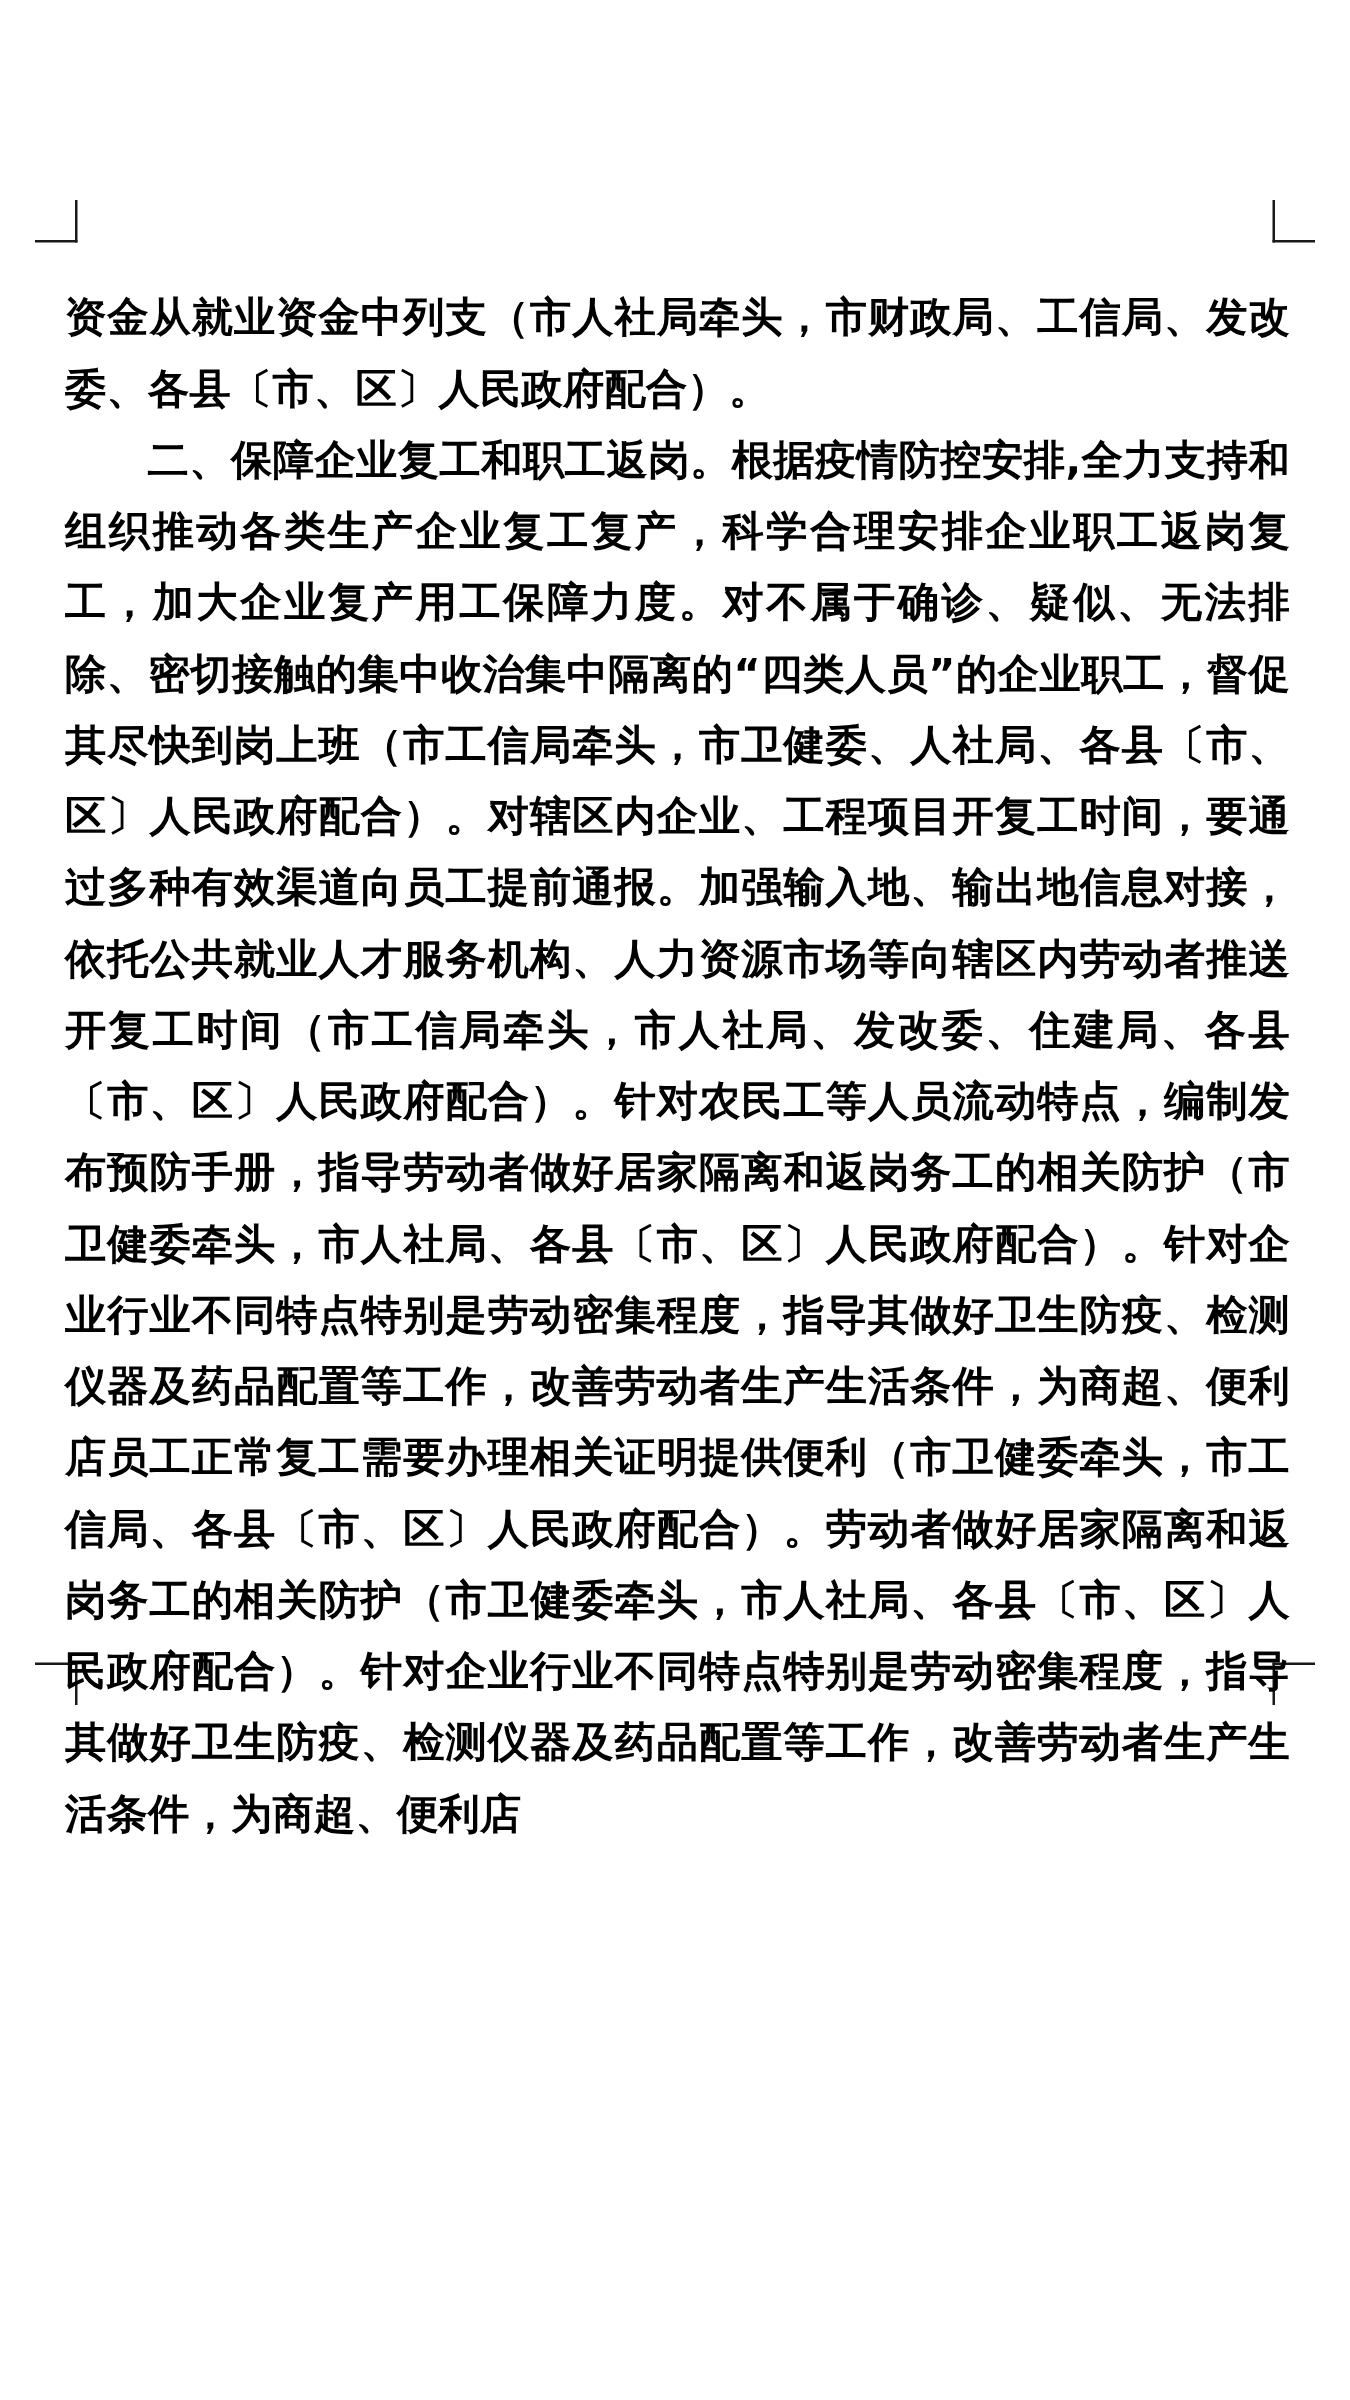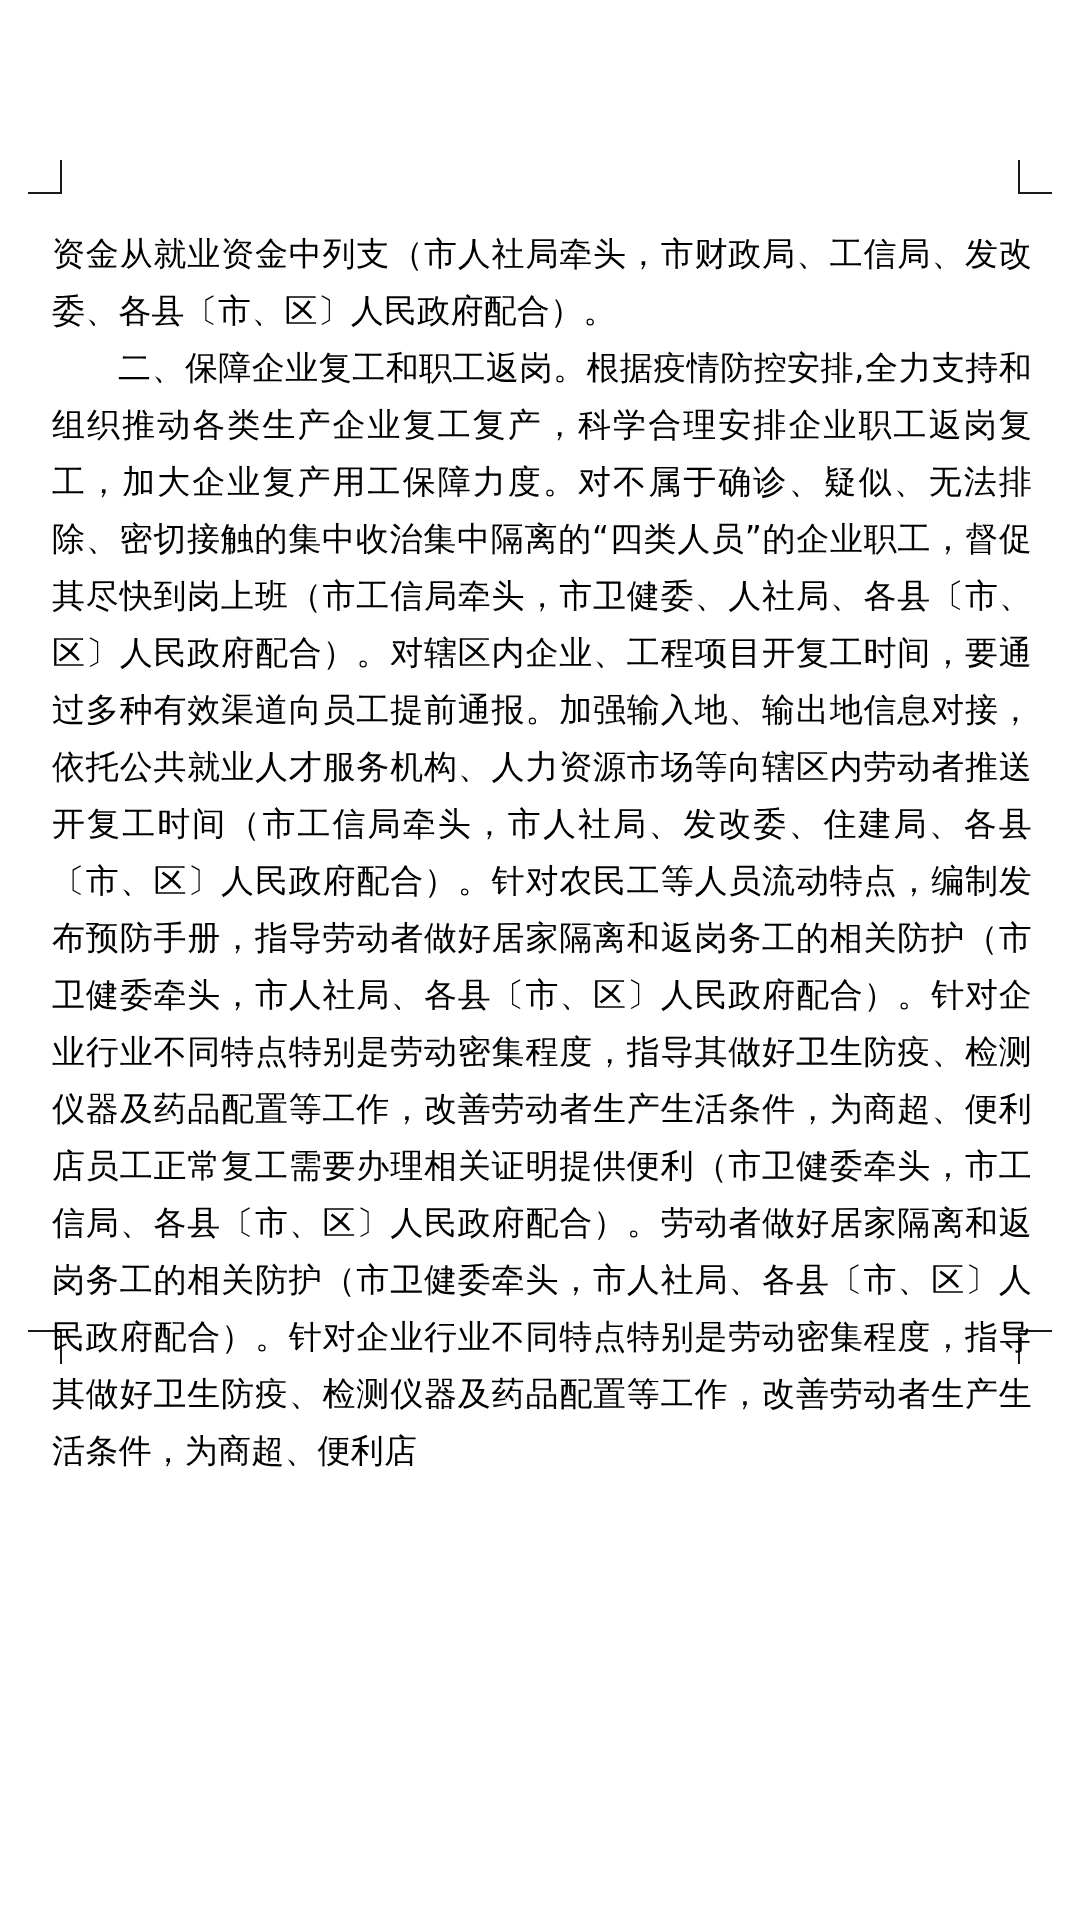--- a/index.html
+++ b/index.html
@@ -63,21 +63,21 @@
 
   .para {
     margin: 0;
     color: #000000;
     font-family: "DejaVu Sans", "Liberation Sans", sans-serif;
     font-size: 33px;
     line-height: 57px;
     letter-spacing: 0.2px;
     text-align: justify;
     text-justify: inter-ideograph;
-    font-weight: 400;
+    font-weight: 700;
   }
   .para.indent {
     text-indent: 66px;
   }
 </style>
 </head>
 <body>
 
 <div id="page">
 

